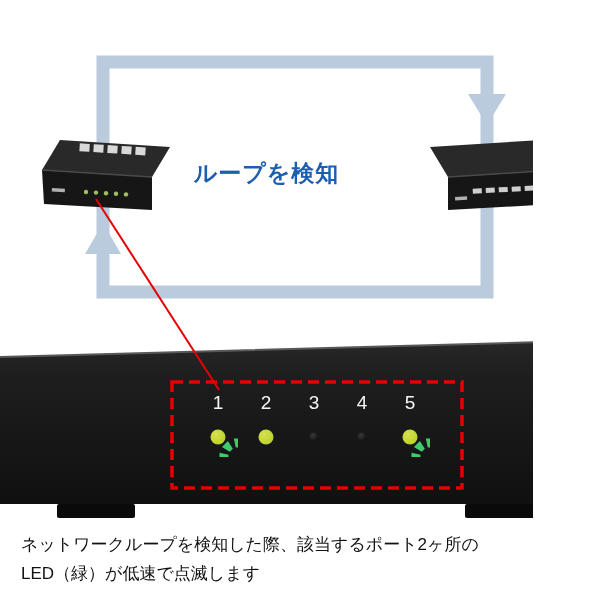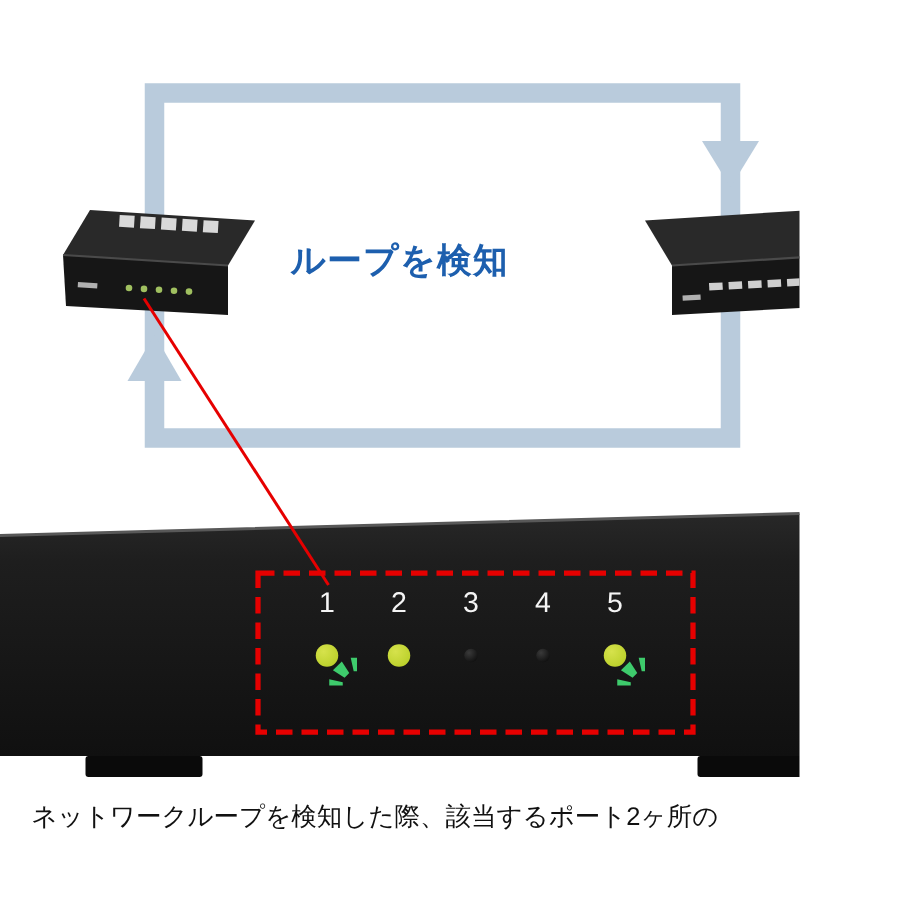--- a/index.html
+++ b/index.html
@@ -166,15 +166,16 @@
         <svg class="burst" viewBox="-20 -20 40 40">
             <use href="#led-burst"></use>
           </svg>
         <span class="led-dot"></span>
       </span>
     </div>
   </div>
 
   <div class="caption">
     <div>ネットワークループを検知した際、該当するポート2ヶ所の</div>
+    <div>LED（緑）が低速で点滅します</div>
   </div>
 
 </div>
 
 </body></html>

